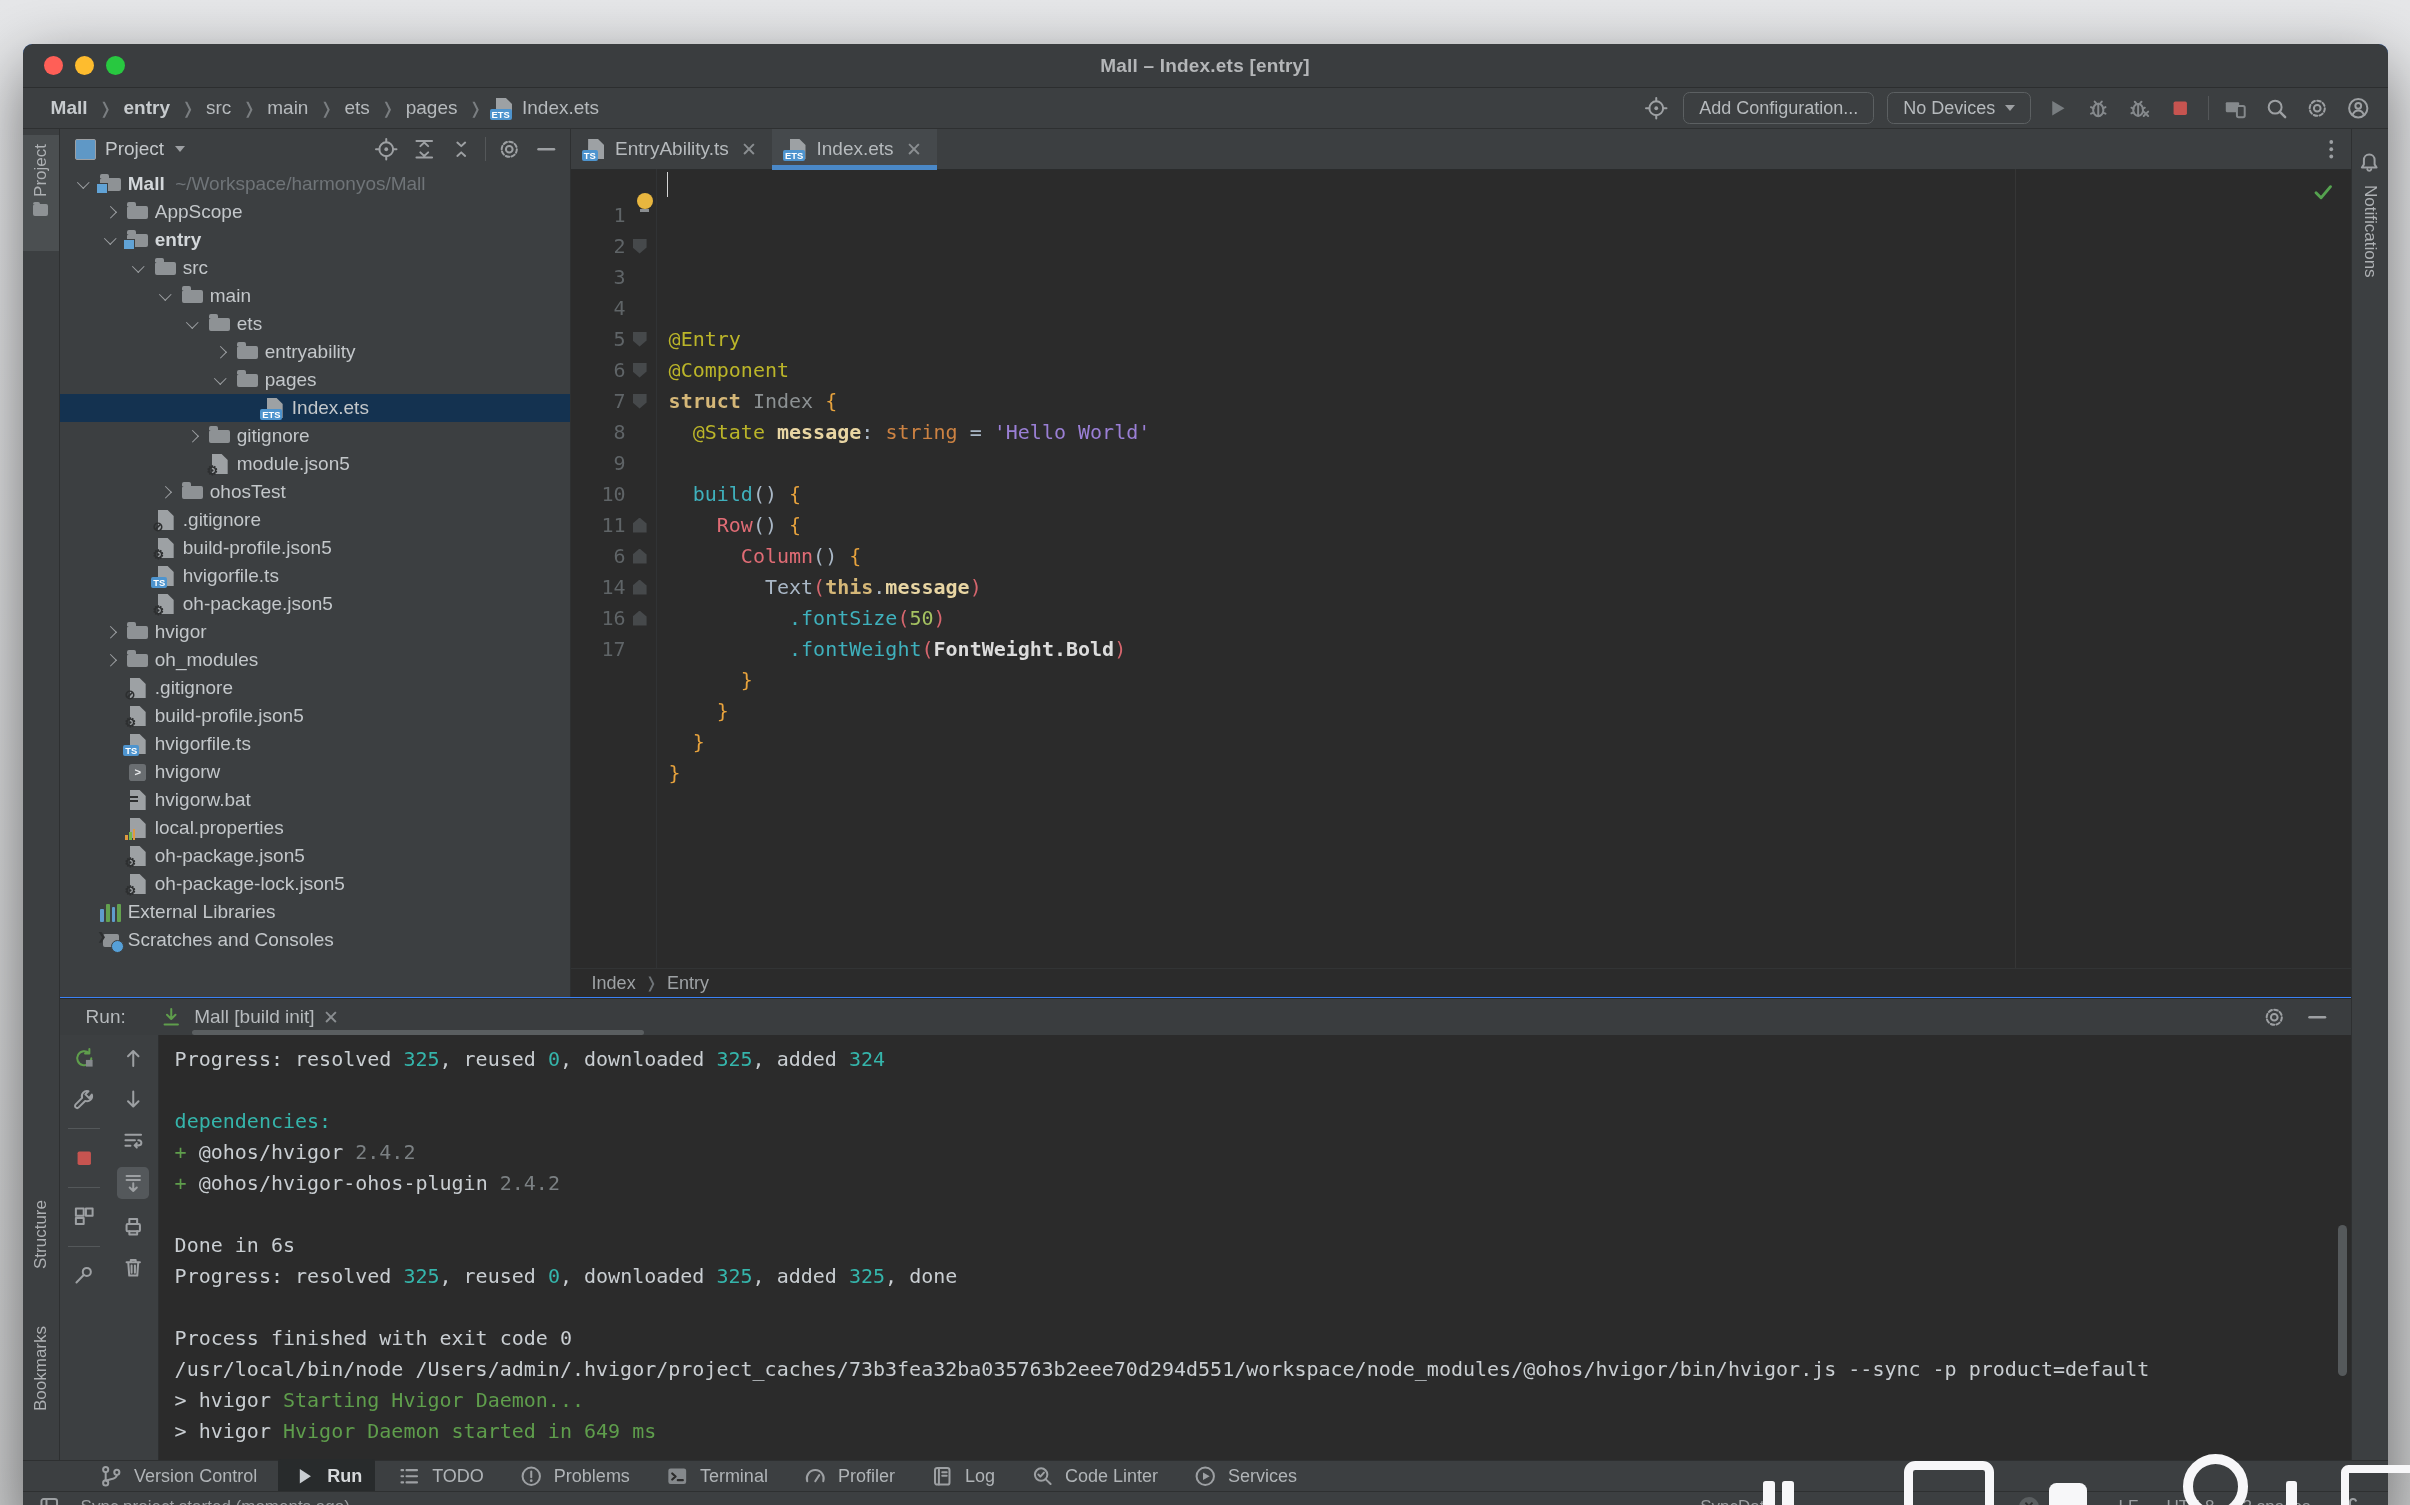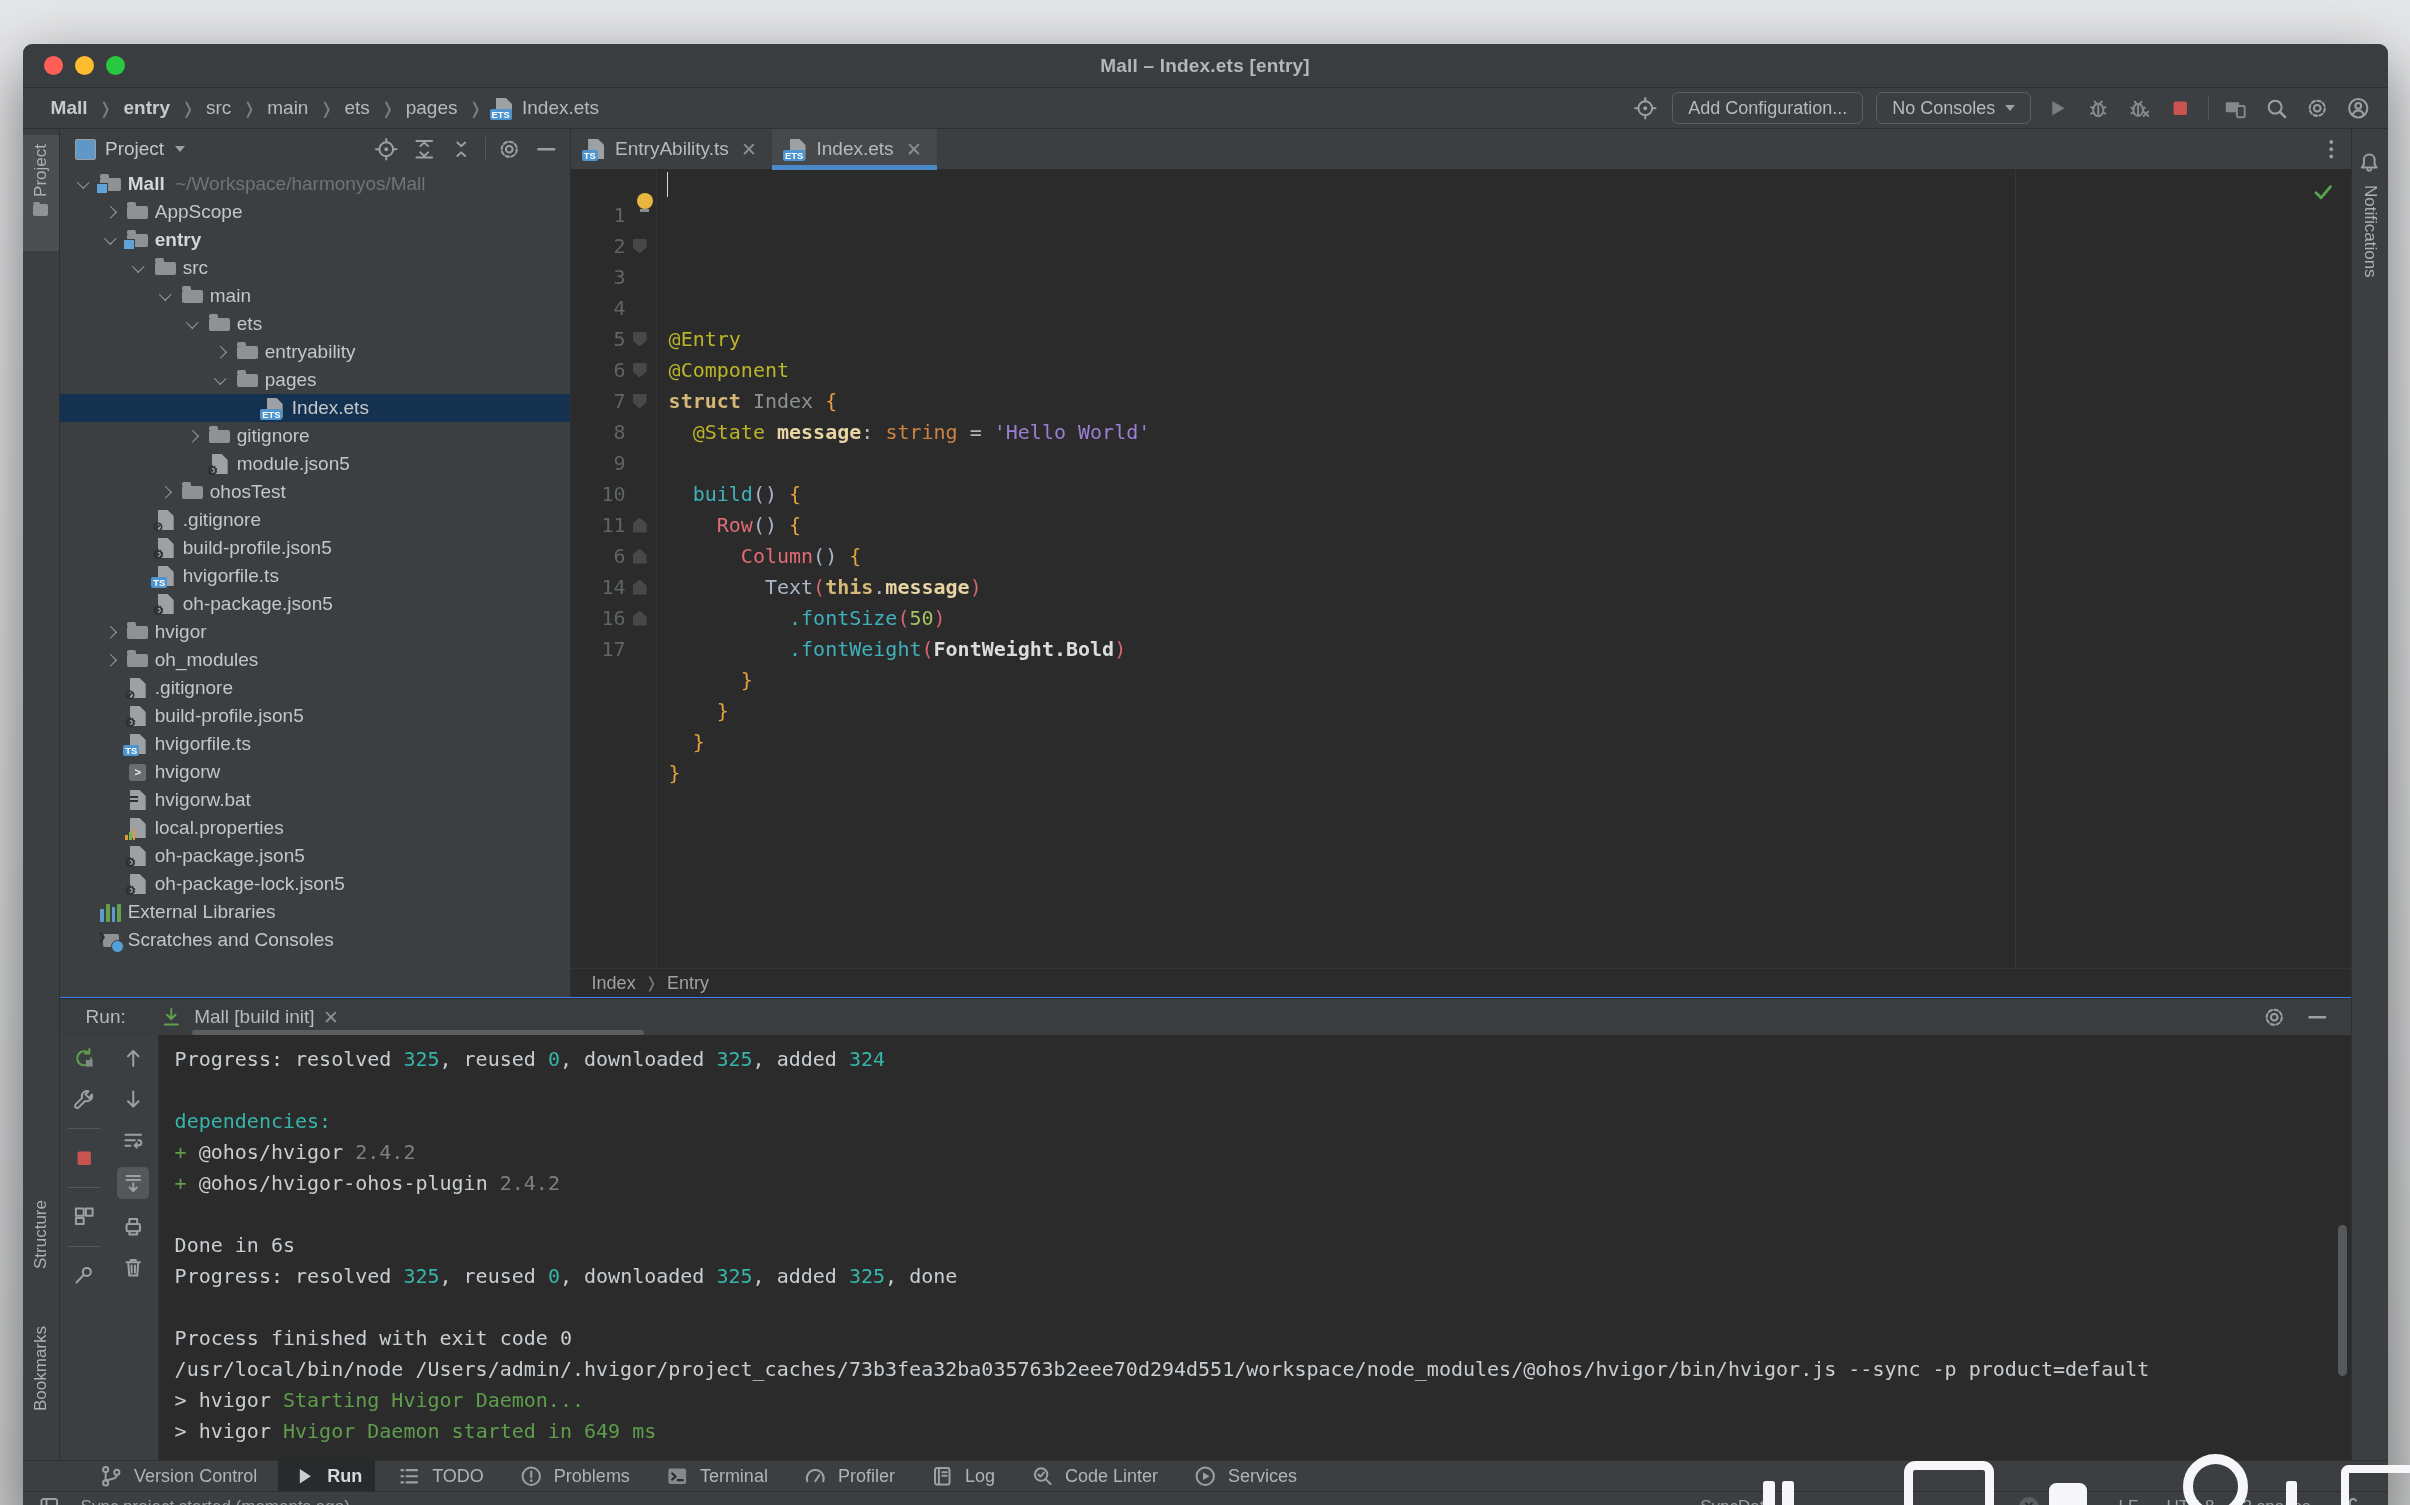--- a/index.html
+++ b/index.html
@@ -173,21 +173,21 @@
           <svg width="24.5" height="24.5" viewBox="0 0 22 22" fill="none" stroke="#9da0a3" stroke-width="1.8" stroke-linecap="round" stroke-linejoin="round">
             <circle cx="11" cy="11" r="6.2"></circle>
             <circle cx="11" cy="11" r="1.7" fill="#9da0a3" stroke="none"></circle>
             <path d="M11 1.8v3 M11 17.2v3 M1.8 11h3 M17.2 11h3"></path>
           </svg>
         </span>
       <button class="btn">
           <span>Add Configuration...</span>
         </button>
       <button class="btn">
-          <span>No Consoles</span>
+          <span>No Devices</span>
           <span class="caret"></span>
         </button>
       <span class="icon" id="i-play">
           <svg width="24.5" height="24.5" viewBox="0 0 22 22" fill="none" stroke="#9da0a3" stroke-width="1.8" stroke-linecap="round" stroke-linejoin="round">
             <path d="M6.5 4.5L17.5 11 6.5 17.5Z" fill="#787d80" stroke="none"></path>
           </svg>
         </span>
       <span class="icon" id="i-bug">
           <svg width="24.5" height="24.5" viewBox="0 0 22 22" fill="none" stroke="#85898c" stroke-width="1.8" stroke-linecap="round" stroke-linejoin="round">
             <ellipse cx="11" cy="12.5" rx="4.6" ry="5.6"></ellipse>

